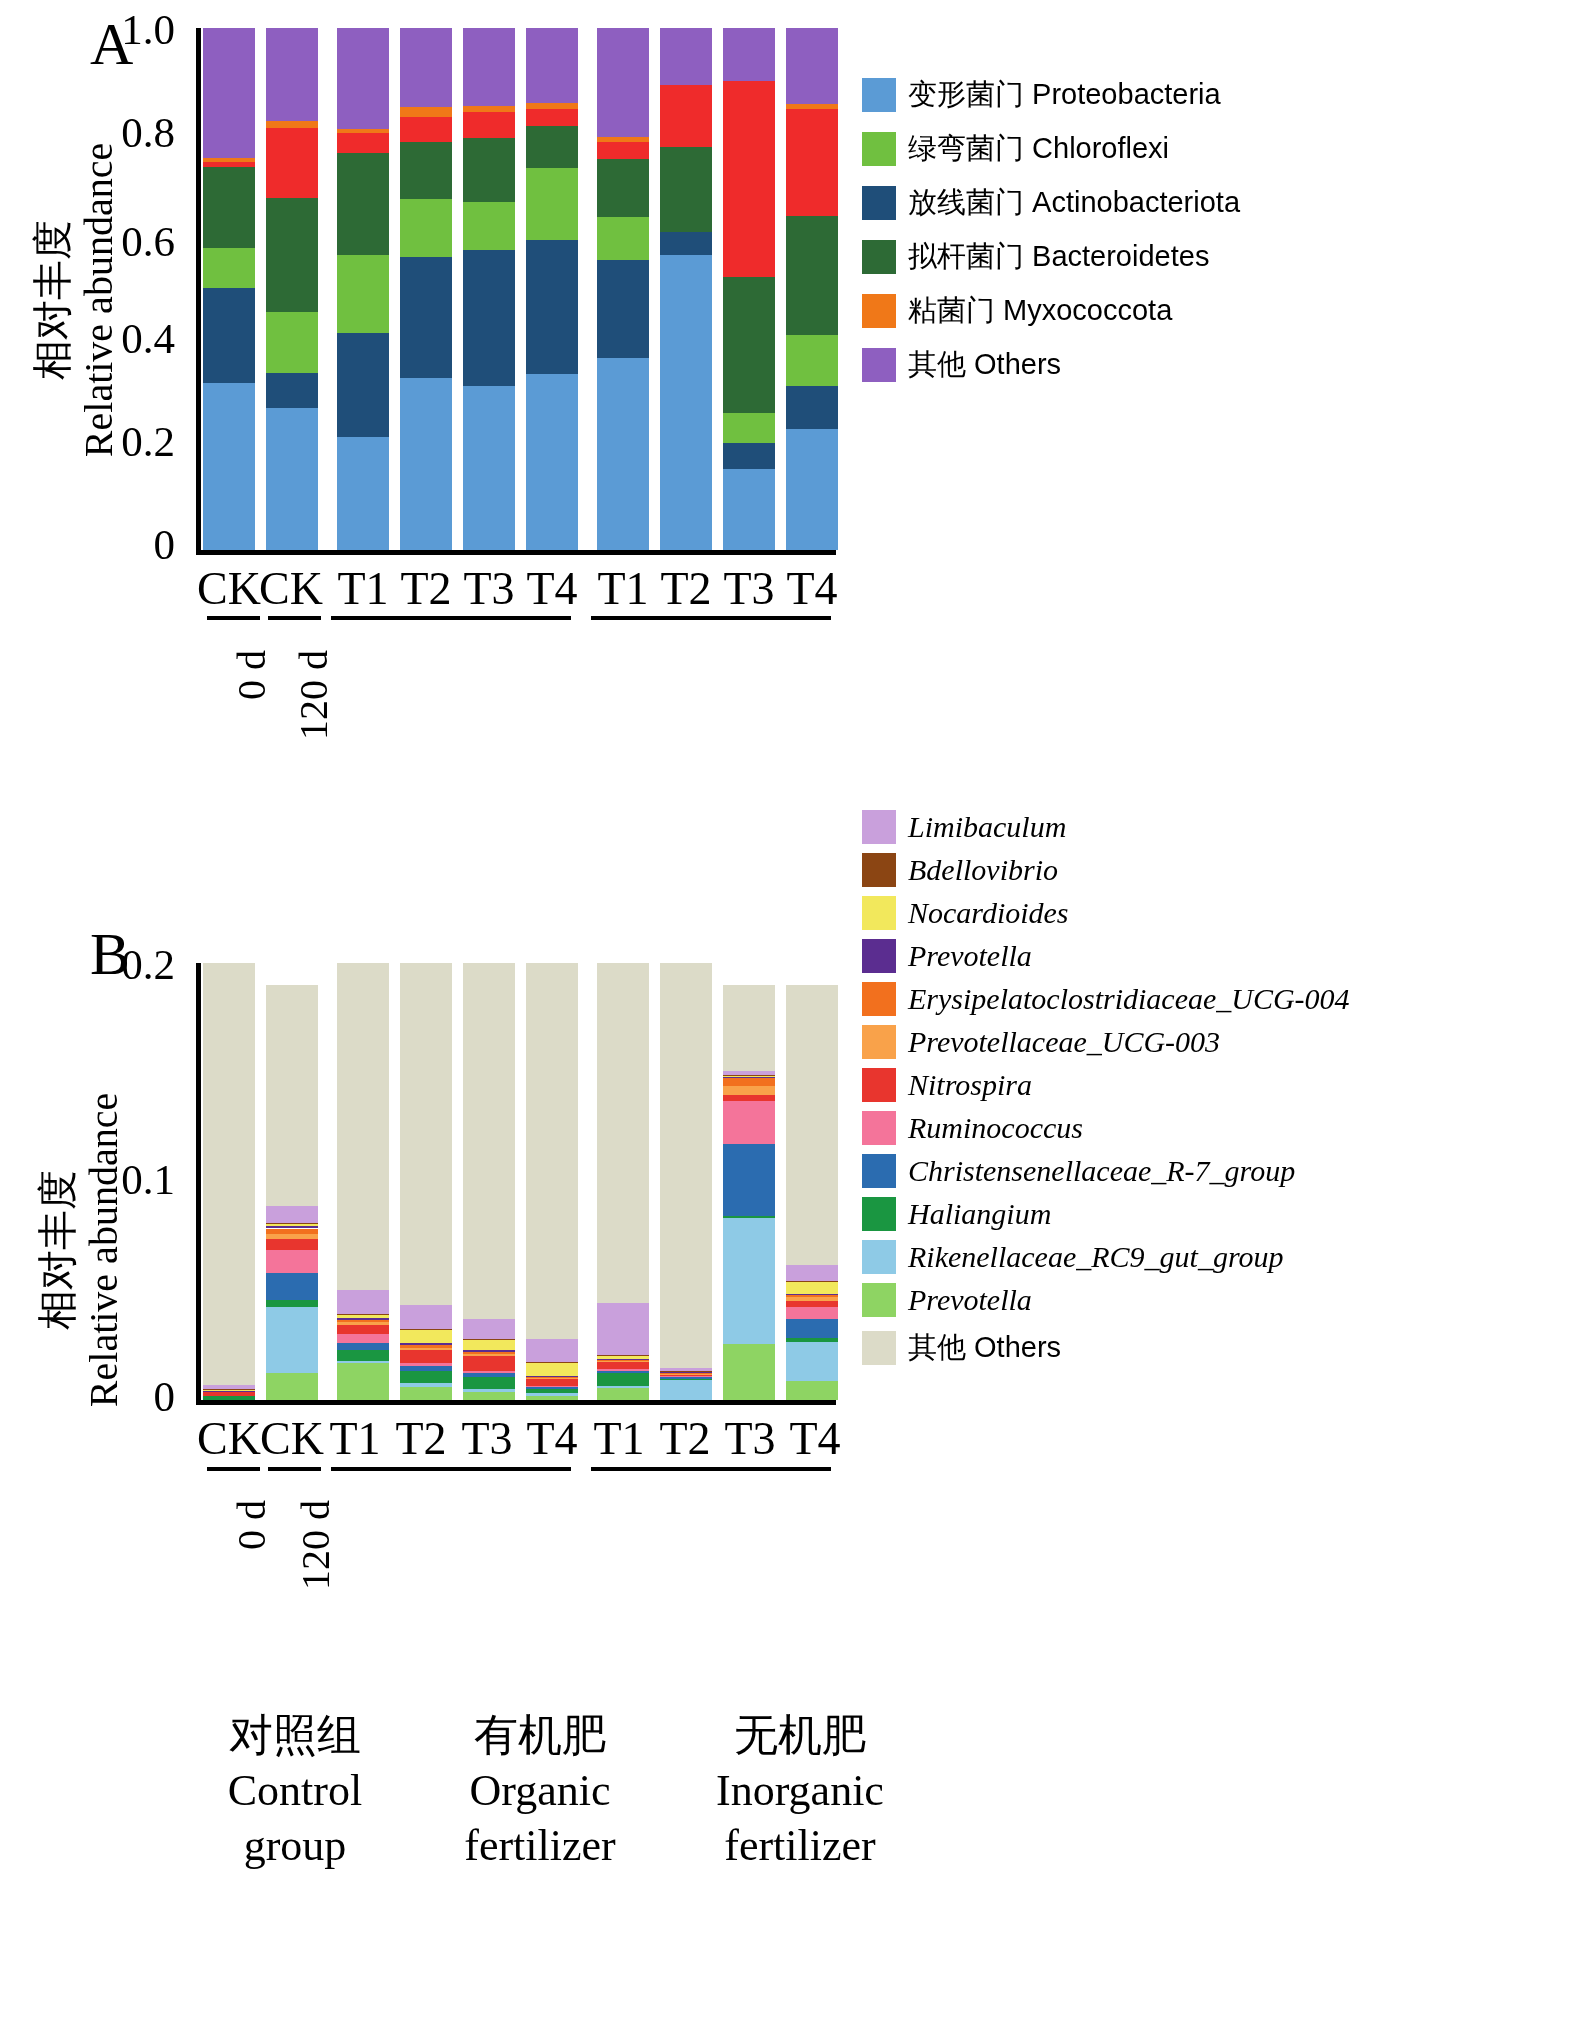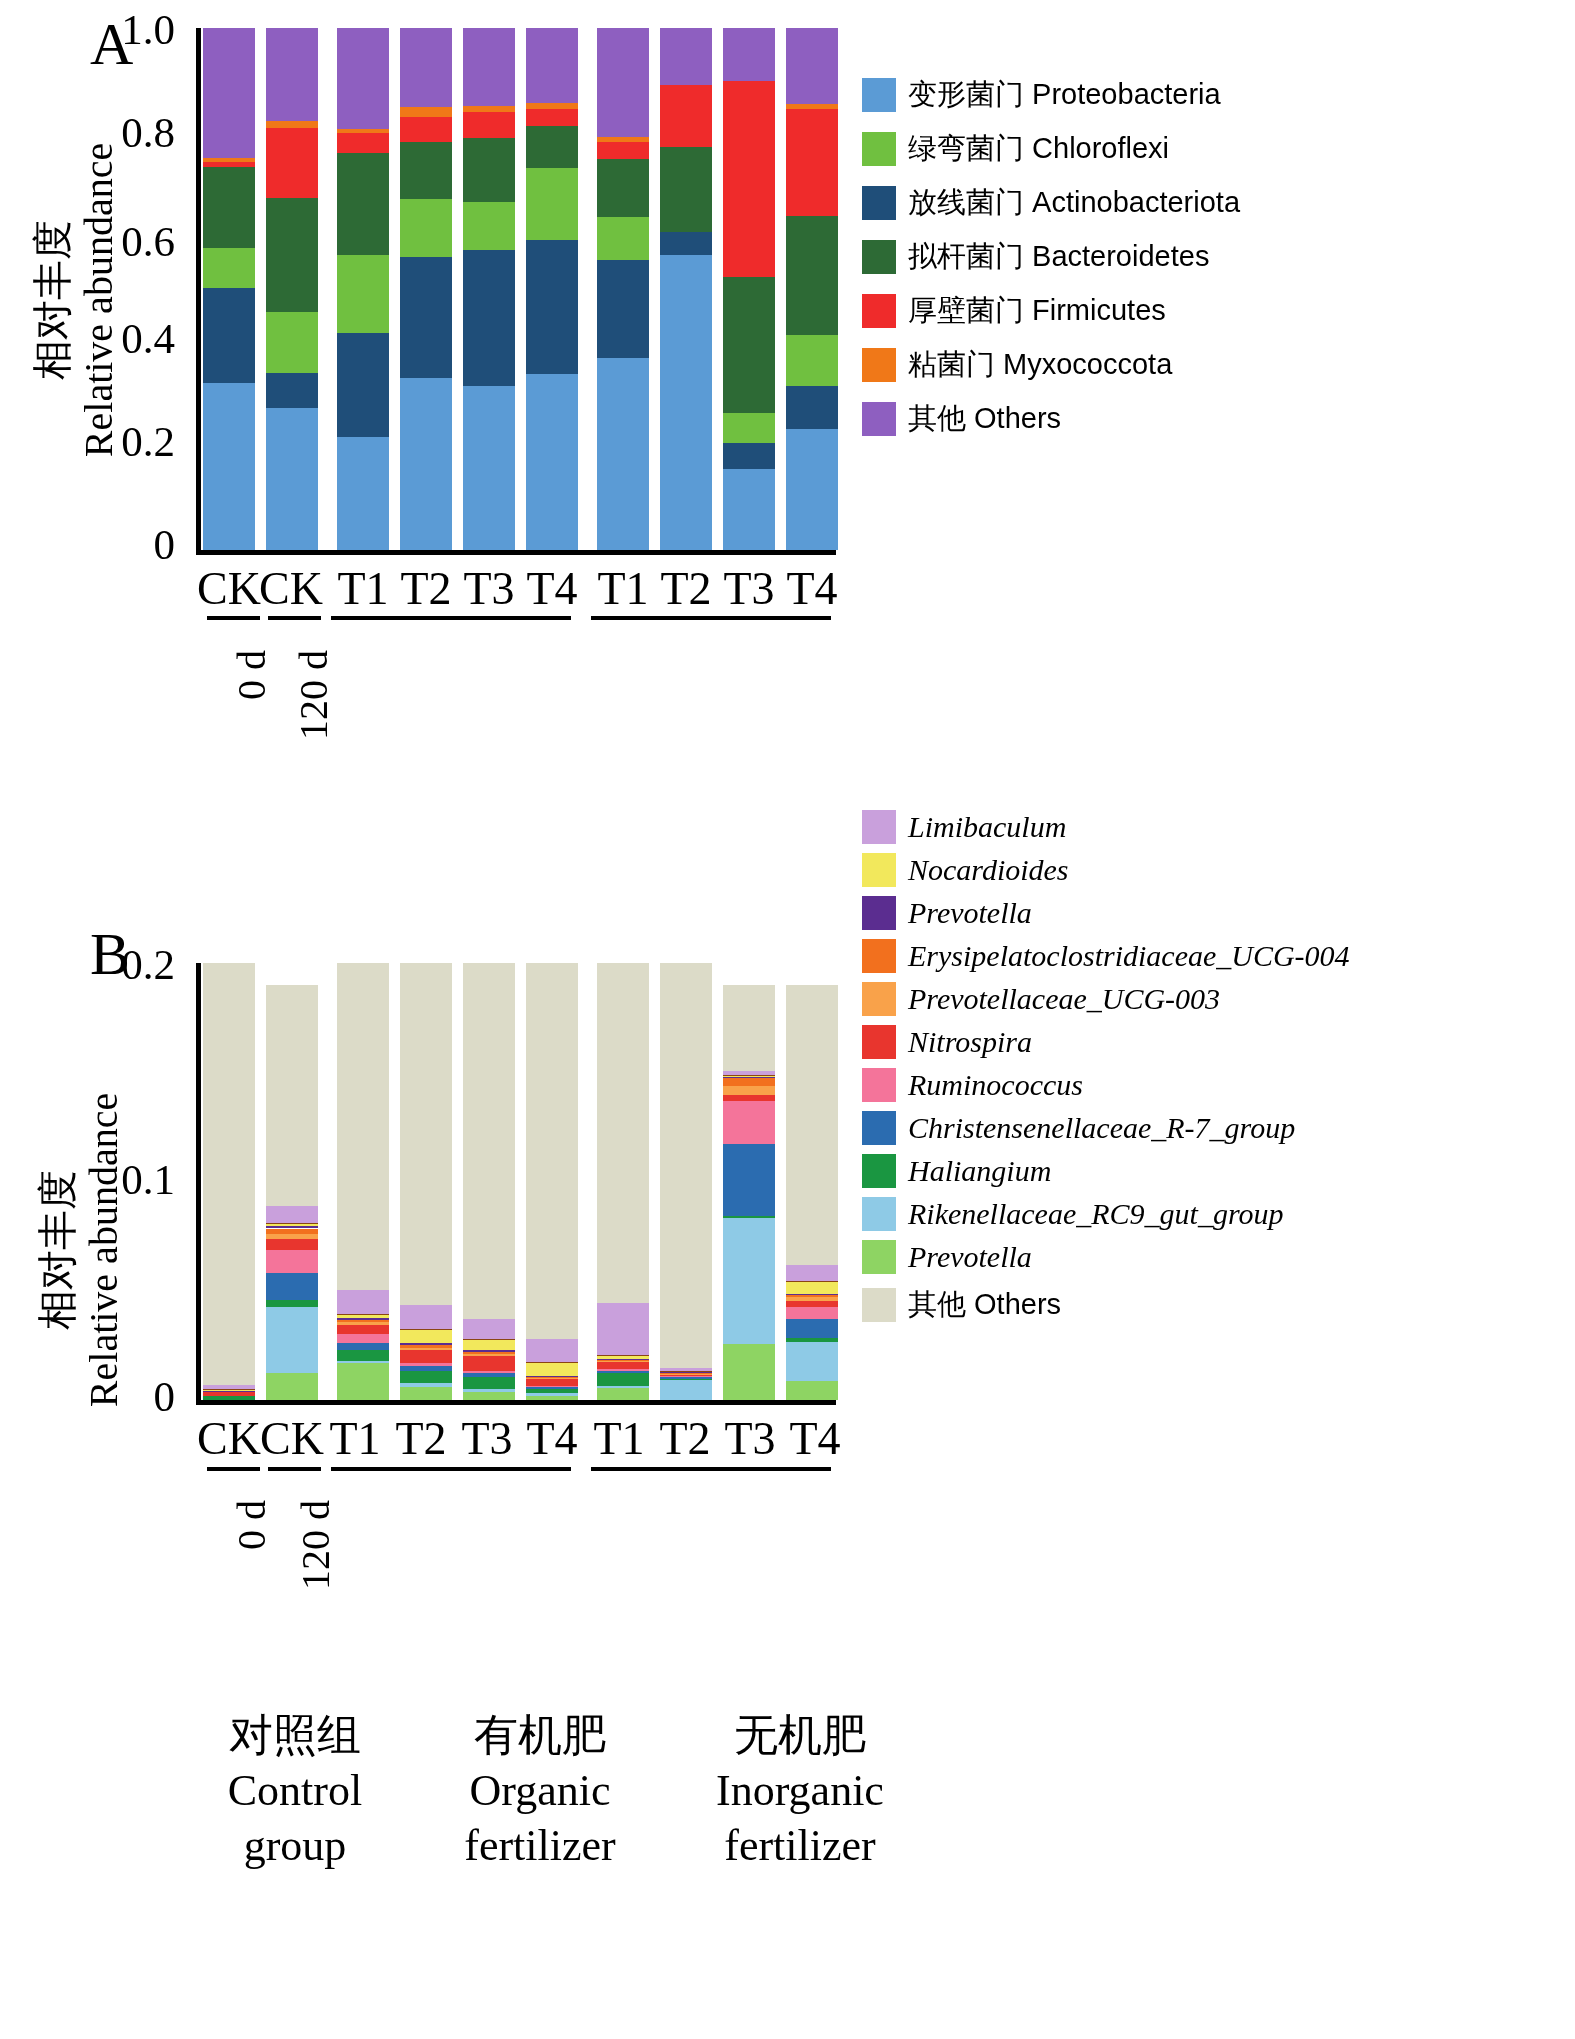--- a/index.html
+++ b/index.html
@@ -177,24 +177,20 @@
         <span class="legend-swatch" style="background: rgb(112, 192, 64);"></span>
         <span class="legend-text">绿弯菌门 Chloroflexi</span>
       </div>
       <div class="legend-row" style="margin-bottom: 14px;">
         <span class="legend-swatch" style="background: rgb(31, 78, 121);"></span>
         <span class="legend-text">放线菌门 Actinobacteriota</span>
       </div>
       <div class="legend-row" style="margin-bottom: 14px;">
         <span class="legend-swatch" style="background: rgb(45, 106, 53);"></span>
         <span class="legend-text">拟杆菌门 Bacteroidetes</span>
-      </div>
-      <div class="legend-row" style="margin-bottom: 14px;">
-        <span class="legend-swatch" style="background: rgb(239, 43, 43);"></span>
-        <span class="legend-text">厚壁菌门 Firmicutes</span>
       </div>
       <div class="legend-row" style="margin-bottom: 14px;">
         <span class="legend-swatch" style="background: rgb(240, 120, 24);"></span>
         <span class="legend-text">粘菌门 Myxococcota</span>
       </div>
       <div class="legend-row" style="margin-bottom: 14px;">
         <span class="legend-swatch" style="background: rgb(142, 95, 192);"></span>
         <span class="legend-text">其他 Others</span>
       </div>
     </div>
@@ -395,20 +391,24 @@
     <span>Inorganic</span><br>
     <span>fertilizer</span>
   </div>
 
   <div class="legend" id="legendB" style="left:862px;top:-150px;">
       <div class="legend-row" style="margin-bottom: 9px;">
         <span class="legend-swatch" style="background: rgb(201, 160, 220);"></span>
         <span class="legend-text ital">Limibaculum</span>
       </div>
       <div class="legend-row" style="margin-bottom: 9px;">
+        <span class="legend-swatch" style="background: rgb(139, 69, 19);"></span>
+        <span class="legend-text ital">Bdellovibrio</span>
+      </div>
+      <div class="legend-row" style="margin-bottom: 9px;">
         <span class="legend-swatch" style="background: rgb(242, 232, 92);"></span>
         <span class="legend-text ital">Nocardioides</span>
       </div>
       <div class="legend-row" style="margin-bottom: 9px;">
         <span class="legend-swatch" style="background: rgb(91, 45, 144);"></span>
         <span class="legend-text ital">Prevotella</span>
       </div>
       <div class="legend-row" style="margin-bottom: 9px;">
         <span class="legend-swatch" style="background: rgb(242, 112, 30);"></span>
         <span class="legend-text ital">Erysipelatoclostridiaceae_UCG-004</span>

